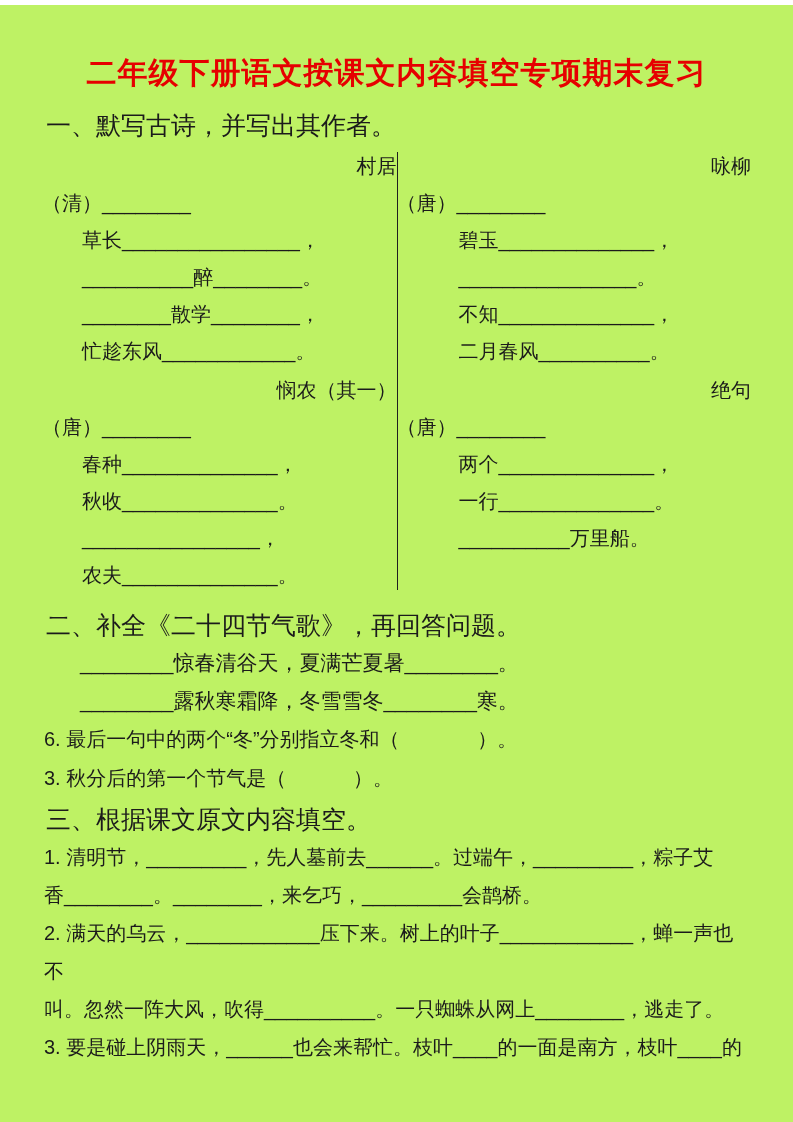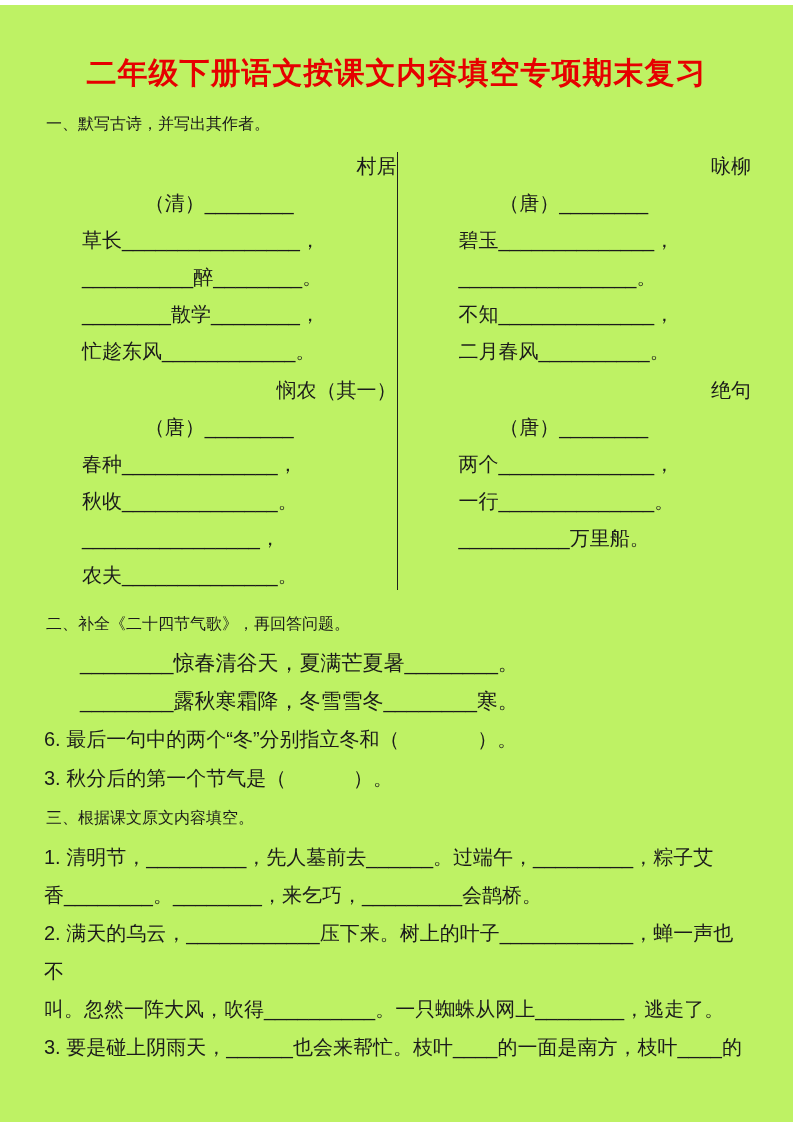--- a/index.html
+++ b/index.html
@@ -21,25 +21,24 @@
   }
   .doc-title {
     margin: 14px 0 16px 0;
     text-align: center;
     font-size: 30px;
     font-weight: bold;
     letter-spacing: 1px;
     color: #e60000;
   }
   .sec-heading {
-    font-size: 16px;
+    font-size: 25px;
     line-height: 30px;
     margin: 10px 0 4px 4px;
     white-space: pre-wrap;
-    font-family: Liberation Mono, monospace;
   }
   
   .poems {
     position: relative;
     display: grid;
     grid-template-columns: 1fr 1fr;
     margin-top: 8px;
   }
   .col-divider {
     position: absolute;
@@ -49,21 +48,21 @@
     width: 1px;
     background: #1f1f1f;
   }
   .poem { margin-bottom: 2px; }
   .poem-title, .poem-author, .poem-line {
     font-size: 20px;
     line-height: 37px;
     white-space: pre-wrap;
   }
   .poem-title { text-align: right; }
-  .poem-author { text-align: center; }
+  .poem-author { }
   .col-left .poem-line { padding-left: 40px; }
   .col-right .poem-line { padding-left: 62px; }
   
   .song-line {
     font-size: 21px;
     line-height: 38px;
     padding-left: 38px;
     white-space: pre-wrap;
   }
   .question {

